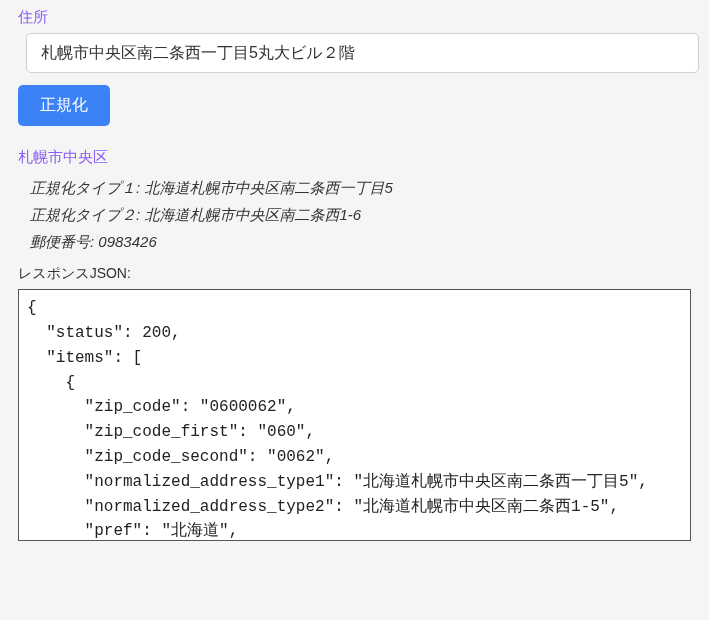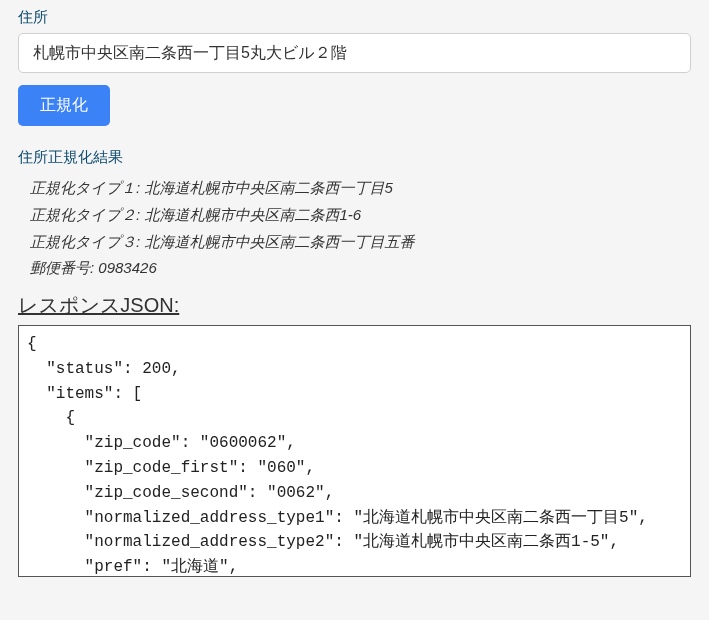--- a/index.html
+++ b/index.html
@@ -13,35 +13,36 @@
       color: #333;
       font-size: 15px;
       padding: 4px 0 0 0;
       width: 709px;
       height: 620px;
       overflow: hidden;
     }
     .section-label {
       padding: 4px 18px 6px 18px;
       font-size: 15px;
-      color: #0c4a6e;
+      color: #8b5cf6;
     }
     .input-wrapper {
       padding: 0 18px 12px 18px;
     }
     .address-input {
       width: 100%;
       padding: 10px 14px;
       font-size: 16px;
       border: 1px solid #d0d0d0;
       border-radius: 5px;
       background: #fff;
       color: #333;
       outline: none;
       font-family: inherit;
+      margin-left: 8px;
     }
     .btn-row {
       padding: 0 18px 18px 18px;
     }
     .normalize-btn {
       background: #3b82f6;
       color: #fff;
       border: none;
       padding: 10px 22px;
       font-size: 16px;
@@ -53,22 +54,21 @@
       padding: 2px 18px 0 30px;
       line-height: 1.65;
       font-size: 15px;
       font-style: italic;
     }
     .result-line {
       padding: 1px 0;
     }
     .json-label {
       padding: 10px 18px 4px 18px;
-      font-size: 20px;
-      text-decoration: underline;
+      font-size: 14px;
     }
     .json-box {
       margin: 2px 18px 0 18px;
       border: 1px solid #555;
       background: #fff;
       height: 252px;
       overflow-y: scroll;
       padding: 6px 8px;
       font-family: "Menlo", "Consolas", "Courier New", monospace;
       font-size: 16px;
@@ -93,26 +93,25 @@
 <div class="section-label">住所</div>
 
 <div class="input-wrapper">
   <input type="text" class="address-input" value="札幌市中央区南二条西一丁目5丸大ビル２階" style="">
 </div>
 
 <div class="btn-row">
   <button class="normalize-btn">正規化</button>
 </div>
 
-<div class="section-label">住所正規化結果</div>
+<div class="section-label">札幌市中央区</div>
 
 <div class="results">
   <div class="result-line">正規化タイプ１: 北海道札幌市中央区南二条西一丁目5</div>
   <div class="result-line">正規化タイプ２: 北海道札幌市中央区南二条西1-6</div>
-  <div class="result-line">正規化タイプ３: 北海道札幌市中央区南二条西一丁目五番</div>
   <div class="result-line">郵便番号: 0983426</div>
 </div>
 
 <div class="json-label">レスポンスJSON:</div>
 
 <div class="json-box">{
   "status": 200,
   "items": [
     {
       "zip_code": "0600062",

